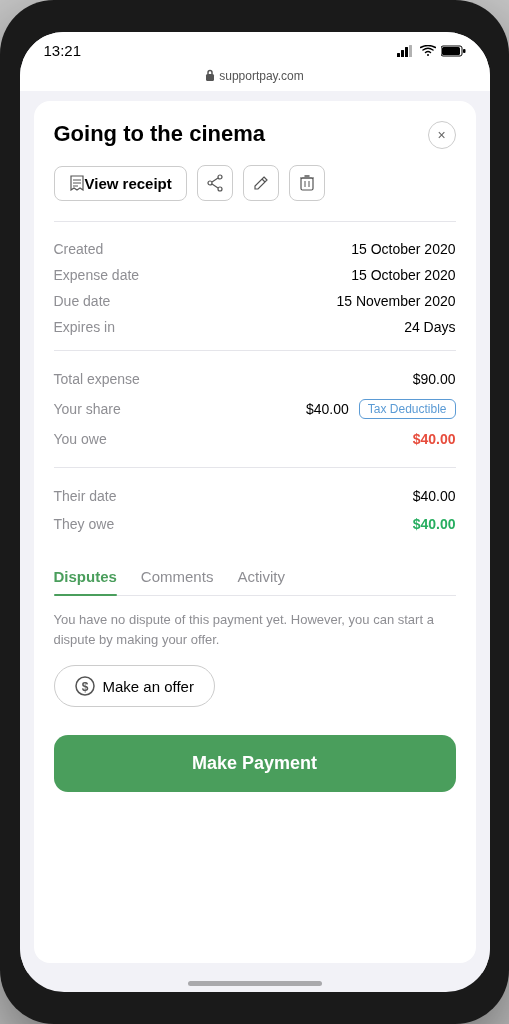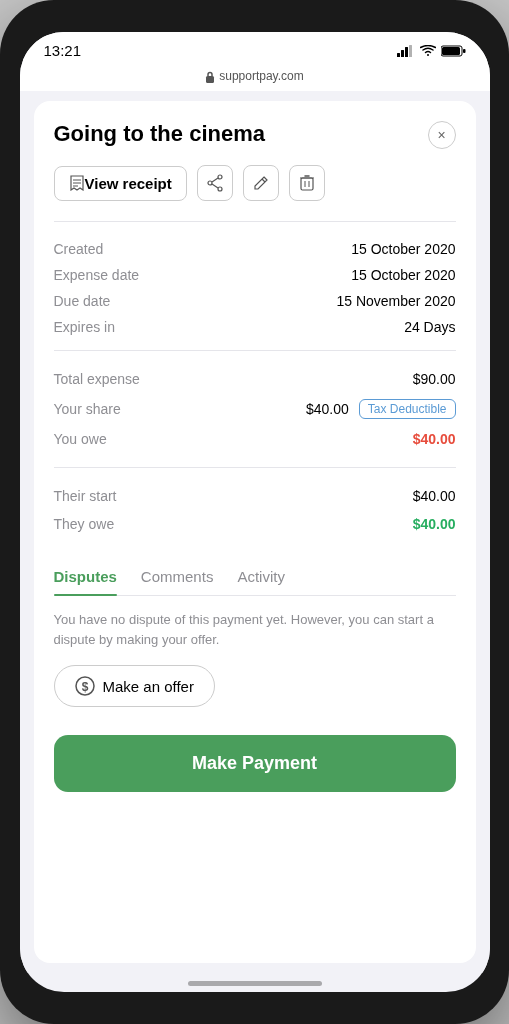--- a/index.html
+++ b/index.html
@@ -69,21 +69,21 @@
       display: flex;
       justify-content: center;
       align-items: center;
       flex-shrink: 0;
     }
 
     .browser-url {
       font-size: 12px;
       color: #555;
       display: flex;
-      align-items: flex-end;
+      align-items: flex-start;
       gap: 4px;
     }
 
     
     .content {
       flex: 1;
       overflow-y: auto;
       background: #f2f2f7;
       display: flex;
       flex-direction: column;
@@ -451,21 +451,21 @@
           <div class="financial-row">
             <span class="financial-label">You owe</span>
             <span class="amount-red">$40.00</span>
           </div>
         </div>
 
         <hr class="section-divider">
 
         <div class="financial-section">
           <div class="financial-row">
-            <span class="financial-label">Their start</span>
+            <span class="financial-label">Their date</span>
             <span class="financial-value">$40.00</span>
           </div>
           <div class="financial-row">
             <span class="financial-label">They owe</span>
             <span class="amount-green">$40.00</span>
           </div>
         </div>
 
         
         <div class="tabs-container">

